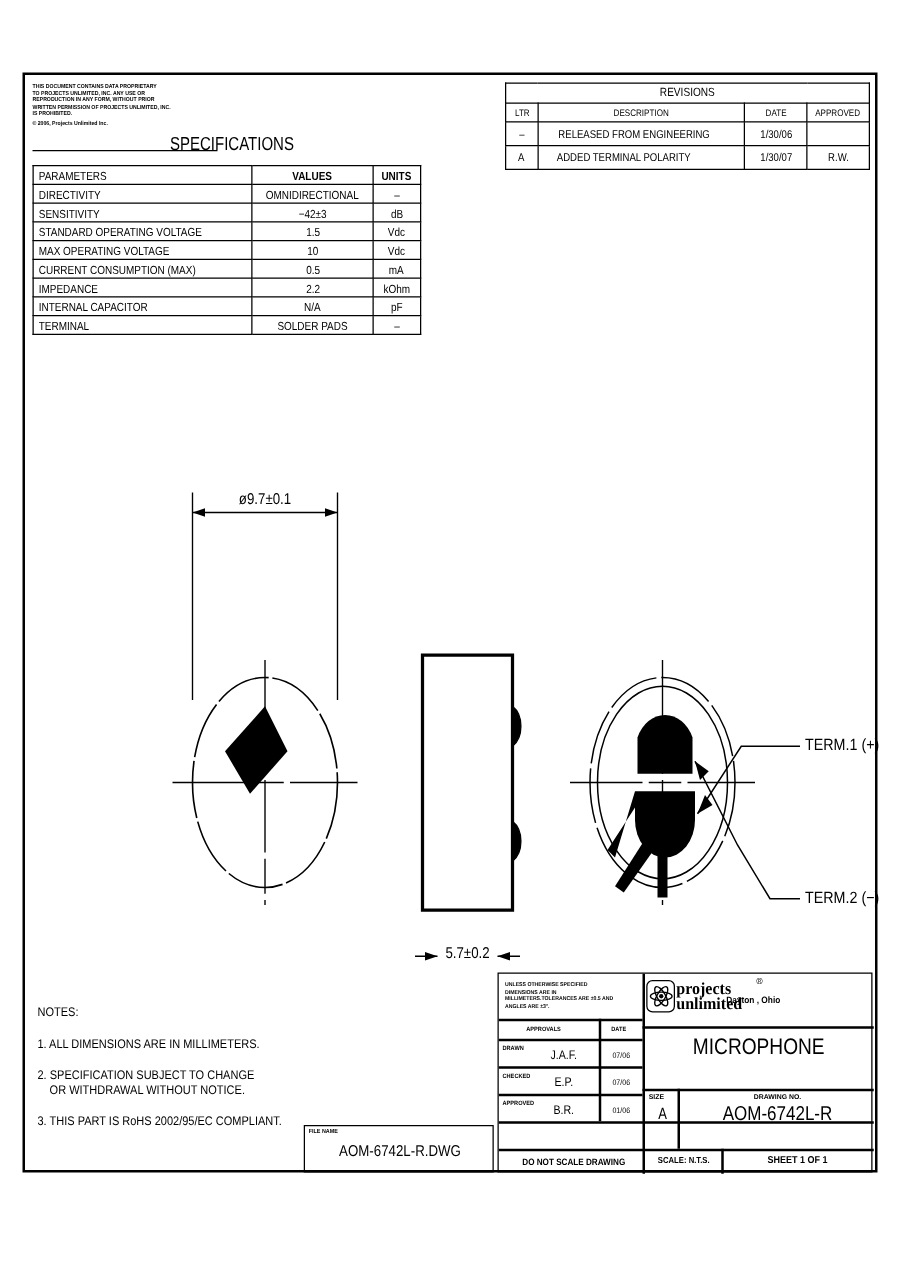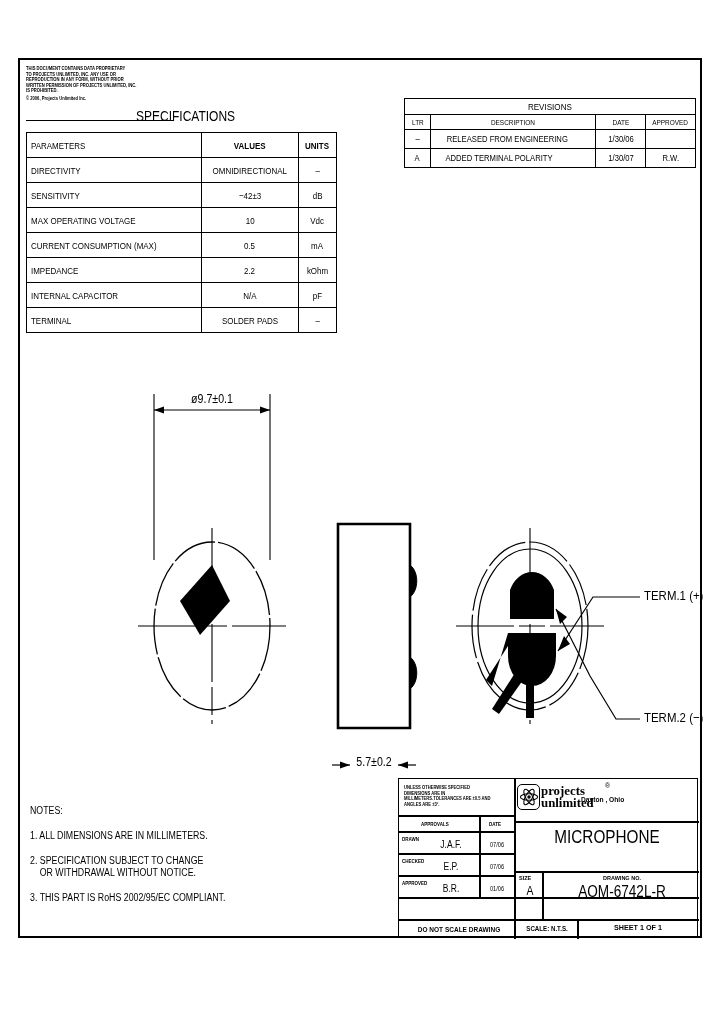--- a/index.html
+++ b/index.html
@@ -58,42 +58,41 @@
 
   
   #spec-table {
     left: 6px; top: 72px;
     width: 311px;
     border-collapse: collapse;
   }
   #spec-table table { border-collapse: collapse; width: 311px; }
   #spec-table td {
     border: 1px solid #000;
-    height: 25px;
+    height: 15px;
     padding: 0 4px;
     font-size: 9.4px;
     white-space: nowrap;
     vertical-align: middle;
   }
   #spec-table td .sx {
     display: inline-block;
     transform: scaleX(0.85);
     transform-origin: left center;
   }
   #spec-table td.c { text-align: center; }
   #spec-table td.c .sx { transform-origin: center center; }
   .col-p { width: 199px; }
   .col-v { width: 72px; font-weight: bold; }
   .col-u { width: 40px; font-weight: bold; }
 
   
   #rev-table {
     left: 384px; top: 6px;
     width: 292px;
-    margin-top: 32px;
   }
   #rev-table table { border-collapse: collapse; width: 292px; }
   #rev-table td {
     border: 1px solid #000;
     font-size: 7.6px;
     text-align: center;
     vertical-align: middle;
     height: 15px;
     white-space: nowrap;
   }
@@ -255,20 +254,25 @@
         </tr>
         <tr class="row">
           <td><span class="sx">DIRECTIVITY</span></td>
           <td class="c"><span class="sx">OMNIDIRECTIONAL</span></td>
           <td class="c"><span class="sx">–</span></td>
         </tr>
         <tr class="row">
           <td><span class="sx">SENSITIVITY</span></td>
           <td class="c"><span class="sx">−42±3</span></td>
           <td class="c"><span class="sx">dB</span></td>
+        </tr>
+        <tr class="row">
+          <td><span class="sx">STANDARD OPERATING VOLTAGE</span></td>
+          <td class="c"><span class="sx">1.5</span></td>
+          <td class="c"><span class="sx">Vdc</span></td>
         </tr>
         <tr class="row">
           <td><span class="sx">MAX OPERATING VOLTAGE</span></td>
           <td class="c"><span class="sx">10</span></td>
           <td class="c"><span class="sx">Vdc</span></td>
         </tr>
         <tr class="row">
           <td><span class="sx">CURRENT CONSUMPTION (MAX)</span></td>
           <td class="c"><span class="sx">0.5</span></td>
           <td class="c"><span class="sx">mA</span></td>
@@ -375,20 +379,24 @@
     <div class="nline">NOTES:</div>
     <div class="gap"></div>
     <div class="nline">1. ALL DIMENSIONS ARE IN MILLIMETERS.</div>
     <div class="gap"></div>
     <div class="nline">2. SPECIFICATION SUBJECT TO CHANGE</div>
     <div class="nline ind">OR WITHDRAWAL WITHOUT NOTICE.</div>
     <div class="gap"></div>
     <div class="nline">3. THIS PART IS RoHS 2002/95/EC COMPLIANT.</div>
   </div>
 
+  <div class="blk" id="filename-box">
+    <div class="lbl">FILE NAME</div>
+    <div class="val">AOM-6742L-R.DWG</div>
+  </div>
 
   <div class="blk" id="title-block">
 
     <div class="tb-line" style="left:115px; top:0; width:1.6px; height:160px;"></div>
     <div class="tb-line" style="left:115px; top:42px; width:185px; height:1.6px;"></div>
     <div class="tb-line" style="left:115px; top:92px; width:185px; height:1.6px;"></div>
     <div class="tb-line" style="left:0px; top:36px; width:115px; height:1.6px;"></div>
     <div class="tb-line" style="left:0px; top:52px; width:115px; height:1.6px;"></div>
     <div class="tb-line" style="left:0px; top:74px; width:115px; height:1.6px;"></div>
     <div class="tb-line" style="left:0px; top:96px; width:115px; height:1.6px;"></div>

